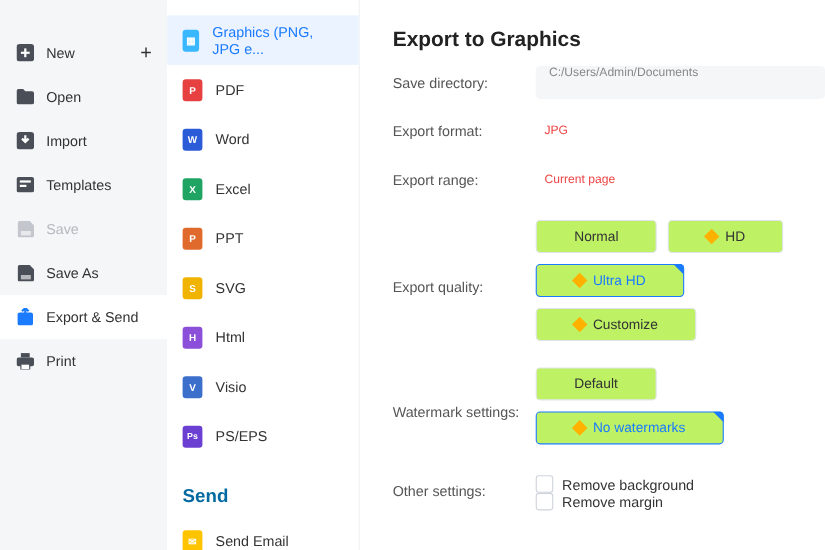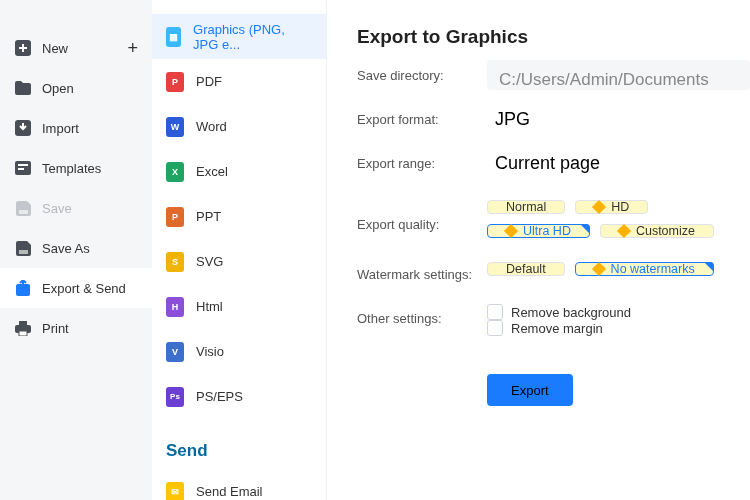--- a/index.html
+++ b/index.html
@@ -15,23 +15,23 @@
 .col2 { width: 175px; background: #fff; border-right: 1px solid #eef0f3; padding-top: 14px; }
 .col2-item { display: flex; align-items: center; height: 45px; padding: 0 14px; font-size: 13px; color: #333; cursor: pointer; }
 .col2-item.selected { background: #eaf3ff; color: #1b7bff; }
 .col2-item .ficon { width: 18px; height: 20px; margin-right: 12px; border-radius: 3px; display: flex; align-items: center; justify-content: center; font-size: 9px; font-weight: 700; color: #fff; }
 .col2-header { font-size: 17px; font-weight: 700; color: #0369a1; padding: 22px 14px 8px; }
 
 .main { flex: 1; padding: 26px 0 0 30px; }
 .title { font-size: 19px; font-weight: 700; color: #222; margin-bottom: 12px; }
 .row { display: flex; align-items: center; margin-bottom: 14px; }
 .row .label { width: 130px; font-size: 13px; color: #555; }
-.row .value-box { height: 30px; background: #f5f6f8; border-radius: 4px; padding: 0 12px; display: flex; align-items: flex-end; font-size: 17px; color: #888; flex: 1; min-width: 0; }
-.row .value-plain { height: 30px; display: flex; align-items: center; font-size: 18px; color: #000000; padding-left: 8px; }
-.pill { height: 14px; padding: 0 18px; border-radius: 4px; border: 1px solid #dfe3e9; font-size: 12.5px; color: #333; display: inline-flex; align-items: center; margin-right: 10px; margin-bottom: 10px; cursor: pointer; background: #fef9c3; }
+.row .value-box { height: 30px; background: #f5f6f8; border-radius: 4px; padding: 0 12px; display: flex; align-items: flex-start; font-size: 11px; color: #888; flex: 1; min-width: 0; }
+.row .value-plain { height: 30px; display: flex; align-items: center; font-size: 11px; color: #ef4444; padding-left: 8px; }
+.pill { height: 30px; padding: 0 34px; border-radius: 4px; border: 1px solid #dfe3e9; font-size: 12.5px; color: #333; display: inline-flex; align-items: center; margin-right: 10px; margin-bottom: 10px; cursor: pointer; background: #bef264; }
 .pill.selected { border-color: #1b7bff; color: #1b7bff; position: relative; }
 .pill.selected::after { content: ""; position: absolute; top: -1px; right: -1px; width: 0; height: 0; border-left: 10px solid transparent; border-top: 10px solid #1b7bff; border-top-right-radius: 4px; }
 .diamond { width: 10px; height: 10px; background: #ffb100; transform: rotate(45deg); margin-right: 7px; display: inline-block; }
 .row .pills { display: flex; flex-wrap: wrap; flex: 1; }
 .row.spacer { margin-top: 22px; }
 .checkwrap { display: inline-flex; align-items: center; margin-right: 28px; }
 .checkbox { width: 16px; height: 16px; border: 1px solid #cfd4db; border-radius: 3px; margin-right: 8px; background: #fff; }
 .checklabel { font-size: 13px; color: #333; }
 .submit { margin-top: 38px; margin-left: 130px; }
 .btn-primary { height: 32px; padding: 0 24px; background: #1b7bff; color: #000000; border: none; border-radius: 4px; font-size: 13px; cursor: pointer; }

